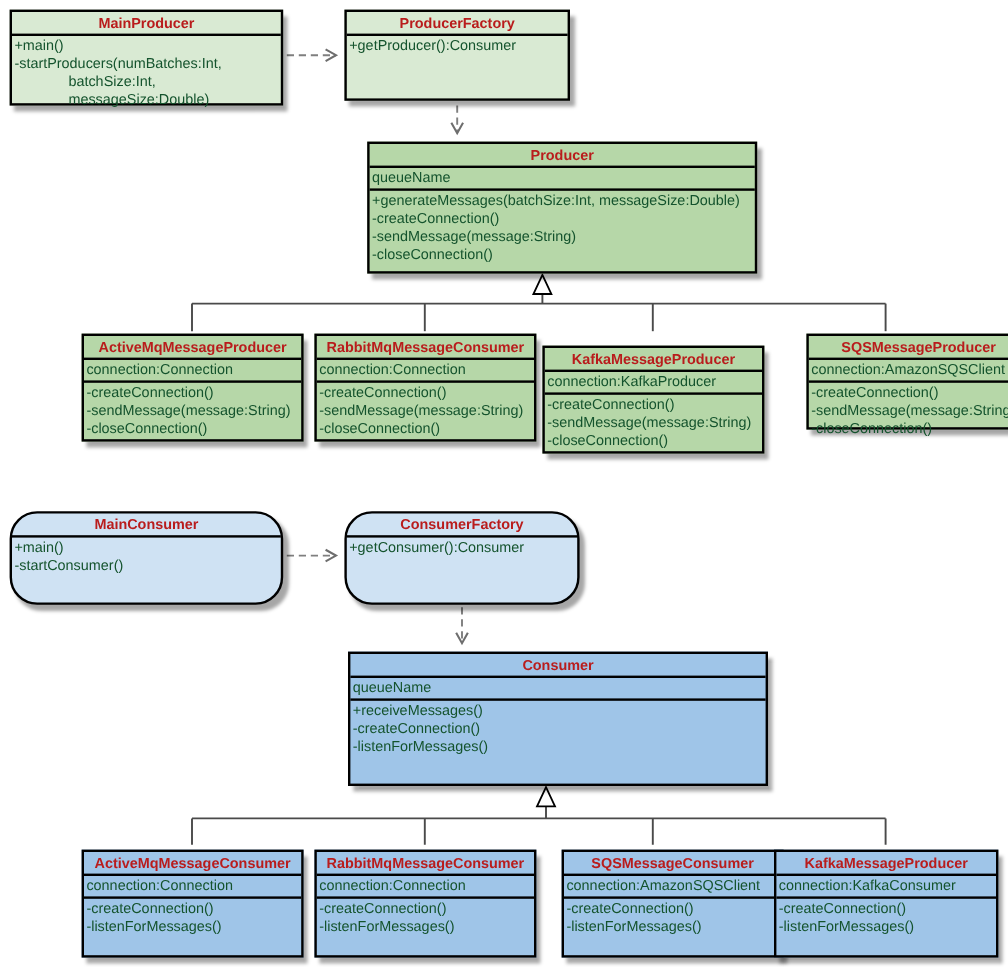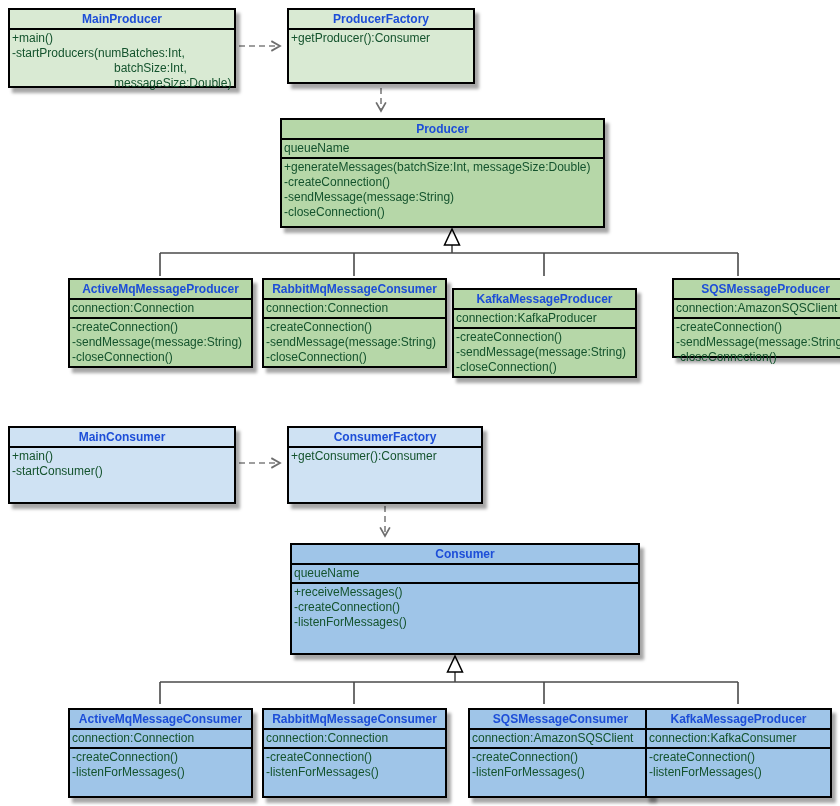--- a/index.html
+++ b/index.html
@@ -9,33 +9,33 @@
   }
   svg.connectors { position:absolute; left:0; top:0; pointer-events:none; }
   .uml {
     position:absolute; box-sizing:border-box;
     border:2px solid #000;
     box-shadow:4px 5px 3px rgba(0,0,0,0.35);
     display:flex; flex-direction:column;
   }
   .g-light { background:var(--green-light, #d9ead3); }
   .g-dark  { background:var(--green-dark,  #b6d7a8); }
-  .b-light { background:var(--blue-light,  #cfe2f3); }
+  .b-light { background:var(--blue-light,  #cfe2f3);border-radius:23px; }
   .b-dark  { background:var(--blue-dark,   #9fc5e8); }
   .uml .title {
     font-weight:bold; font-size:12px; line-height:15px; text-align:center;
-    padding:2px 0 1px; border-bottom:2px solid #000; color:#1d4ed8;
+    padding:2px 0 1px; border-bottom:2px solid #000; color:#b91c1c;
   }
   .uml .attrs { border-bottom:2px solid #000; padding:1px 0; }
   .uml .body  { flex:1; padding-top:1px; }
   .line {
     font-size:12px; line-height:15px; padding-left:2px;
     white-space:nowrap; color:#14532d;
   }
-  .indent { padding-left:104px; }
+  .indent { padding-left:47px; }
   .dep  { stroke:var(--connector-gray, #7f7f7f); stroke-width:1.6; stroke-dasharray:6 4; fill:none; }
   .tree path { stroke:var(--connector-dark, #4a4a4a); stroke-width:1.6; fill:none; }
   .tri  { fill:#ffffff; stroke:#000; stroke-width:1.5; }
 </style>
 </head>
 <body>
 
 <div class="canvas">
 
   <svg class="connectors" width="840" height="806">
@@ -81,21 +81,21 @@
     </div>
   </div>
 
   <div class="uml g-light" style="left:287px;top:8px;width:188px;height:76px">
     <div class="title">ProducerFactory</div>
     <div class="body">
       <div class="line">+getProducer():Consumer</div>
     </div>
   </div>
 
-  <div class="uml g-dark" style="left:280px;top:118px;width:325px;height:110px">
+  <div class="uml g-dark" style="left:306px;top:118px;width:325px;height:110px">
     <div class="title">Producer</div>
     <div class="attrs">
       <div class="line">queueName</div>
     </div>
     <div class="body">
       <div class="line">+generateMessages(batchSize:Int, messageSize:Double)</div>
       <div class="line">-createConnection()</div>
       <div class="line">-sendMessage(message:String)</div>
       <div class="line">-closeConnection()</div>
     </div>

